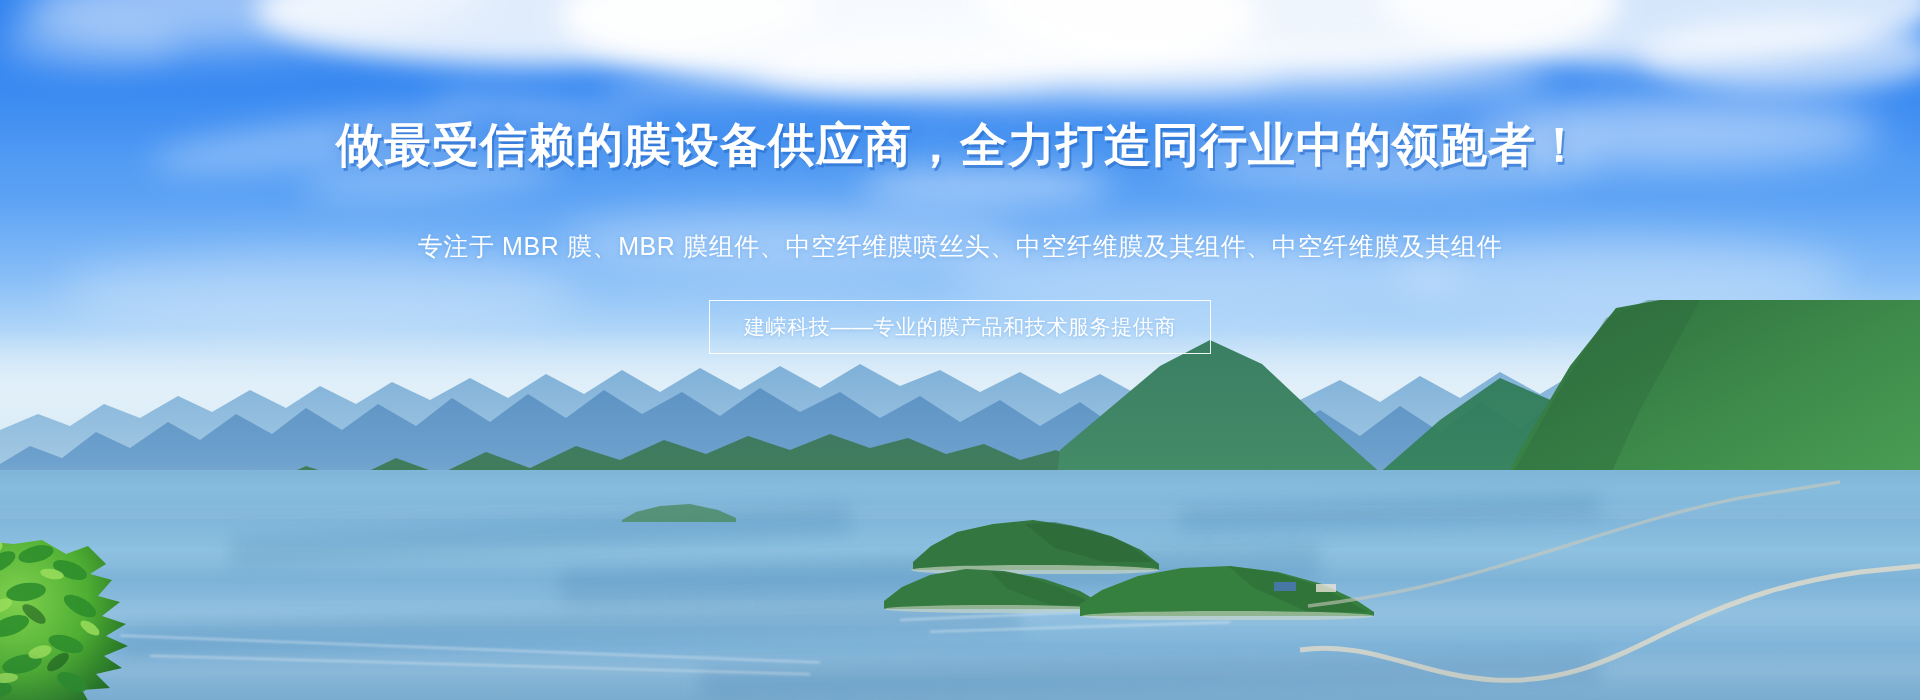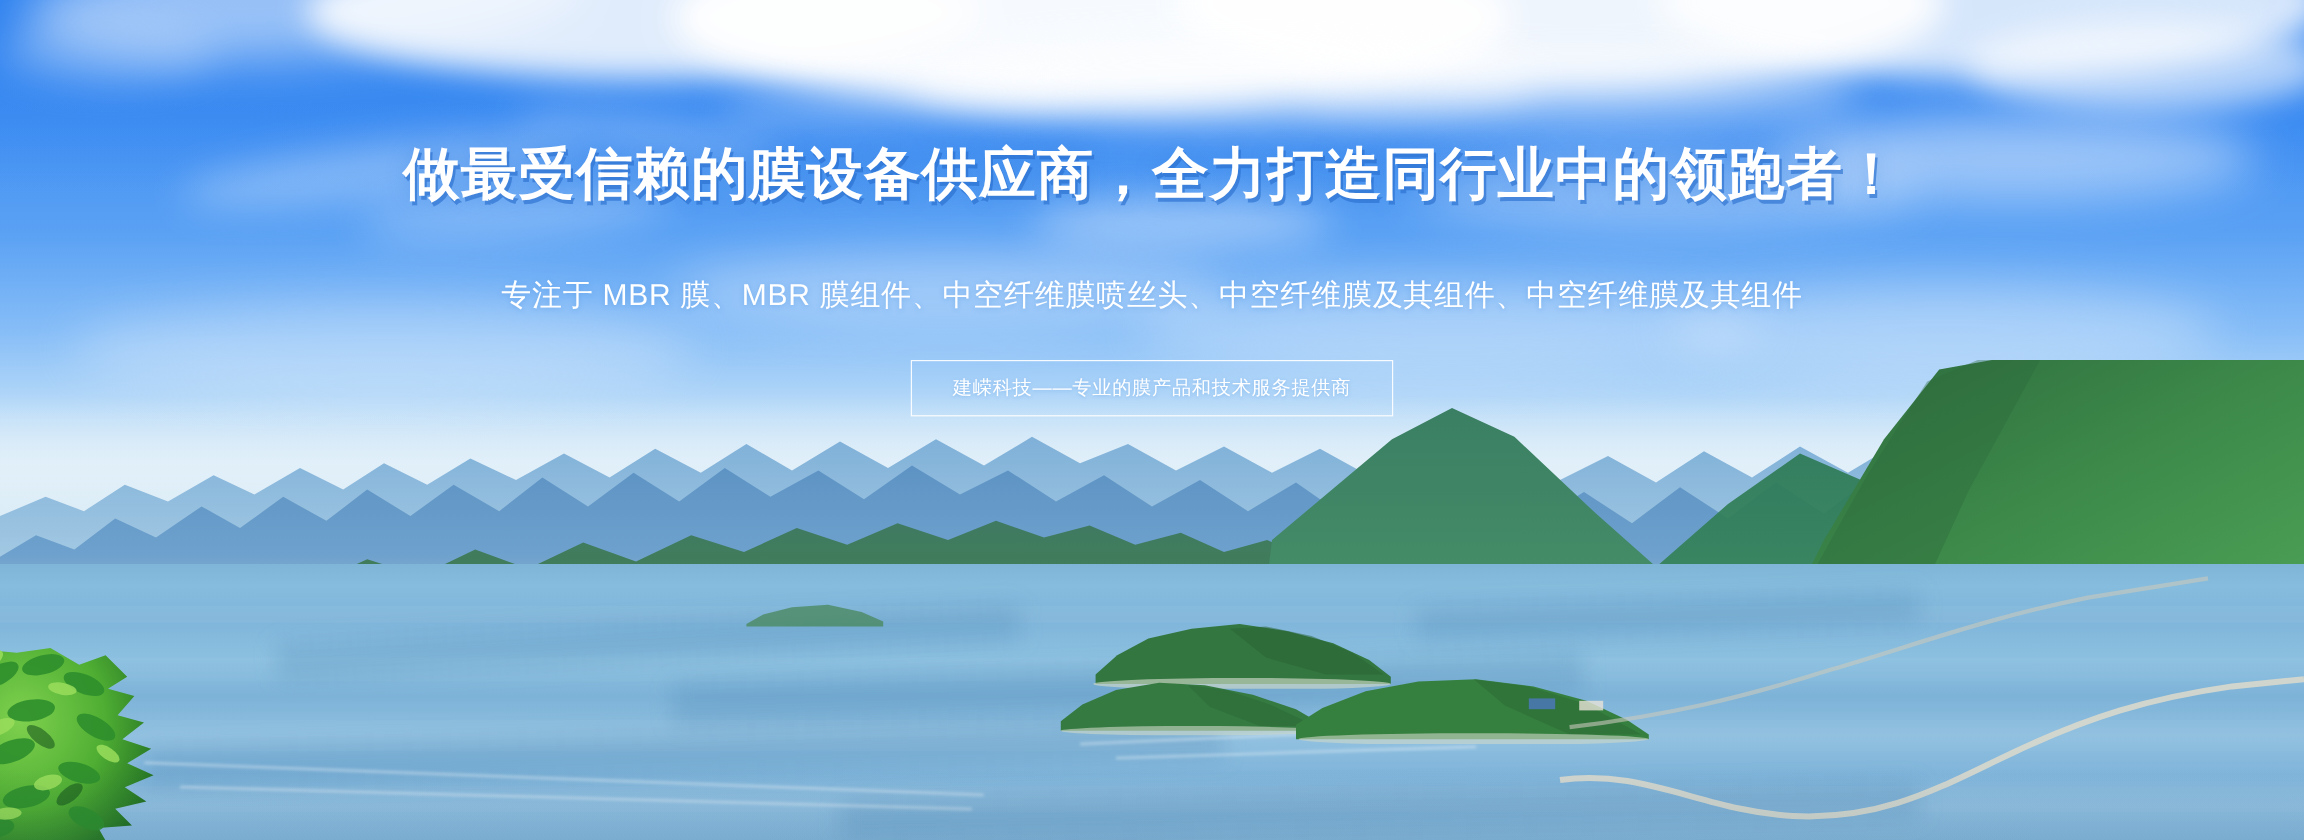--- a/index.html
+++ b/index.html
@@ -169,21 +169,21 @@
   }
   .tagline-wrap{
     position:absolute;
     left:0; top:300px; width:1920px;
     display:flex;
     justify-content:center;
   }
   .tagline-box{
     border:1px solid rgba(255,255,255,.92);
     padding:12px 34px;
-    font-size:16px;
+    font-size:21px;
     color:#ffffff;
     letter-spacing:.6px;
     background:transparent;
     text-shadow:0 1px 3px rgba(70,140,220,.35);
     white-space:nowrap;
     pointer-events:auto;
     cursor:pointer;
   }
 
   

